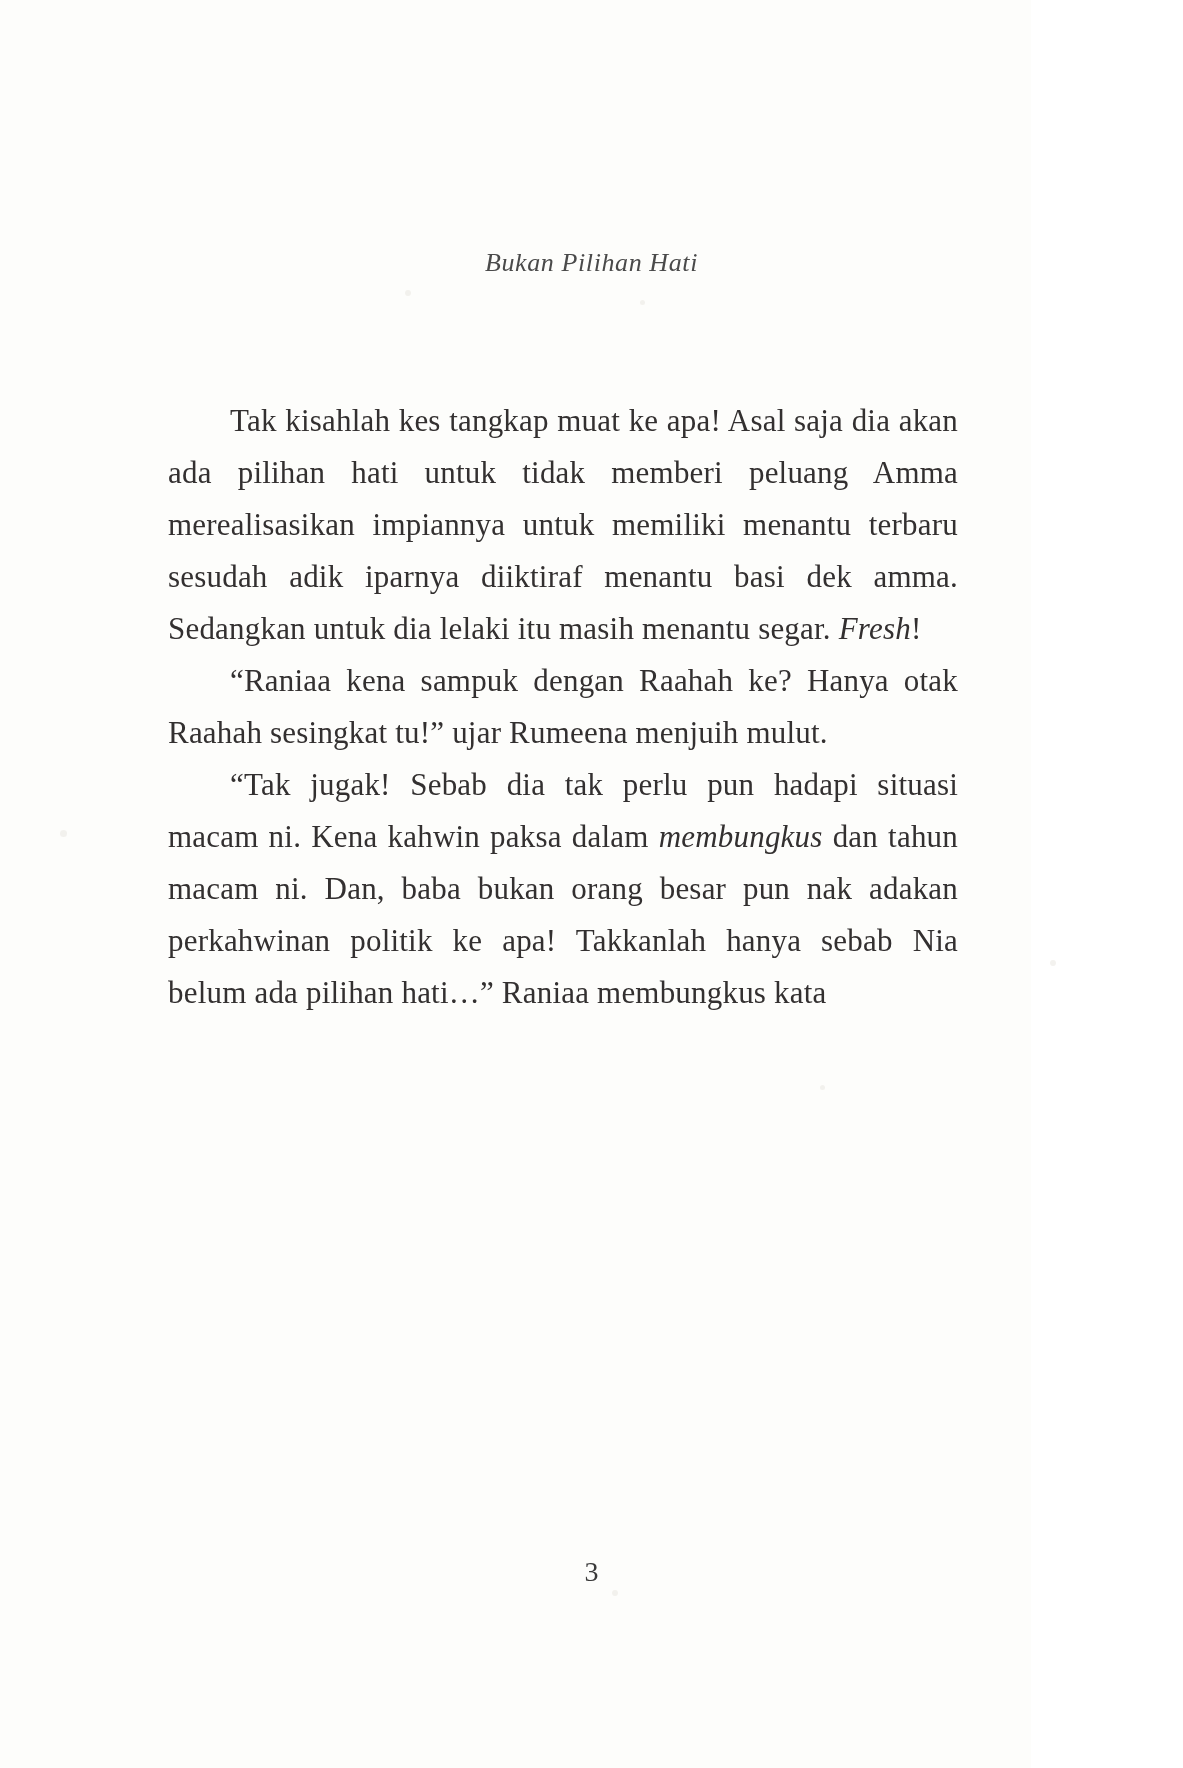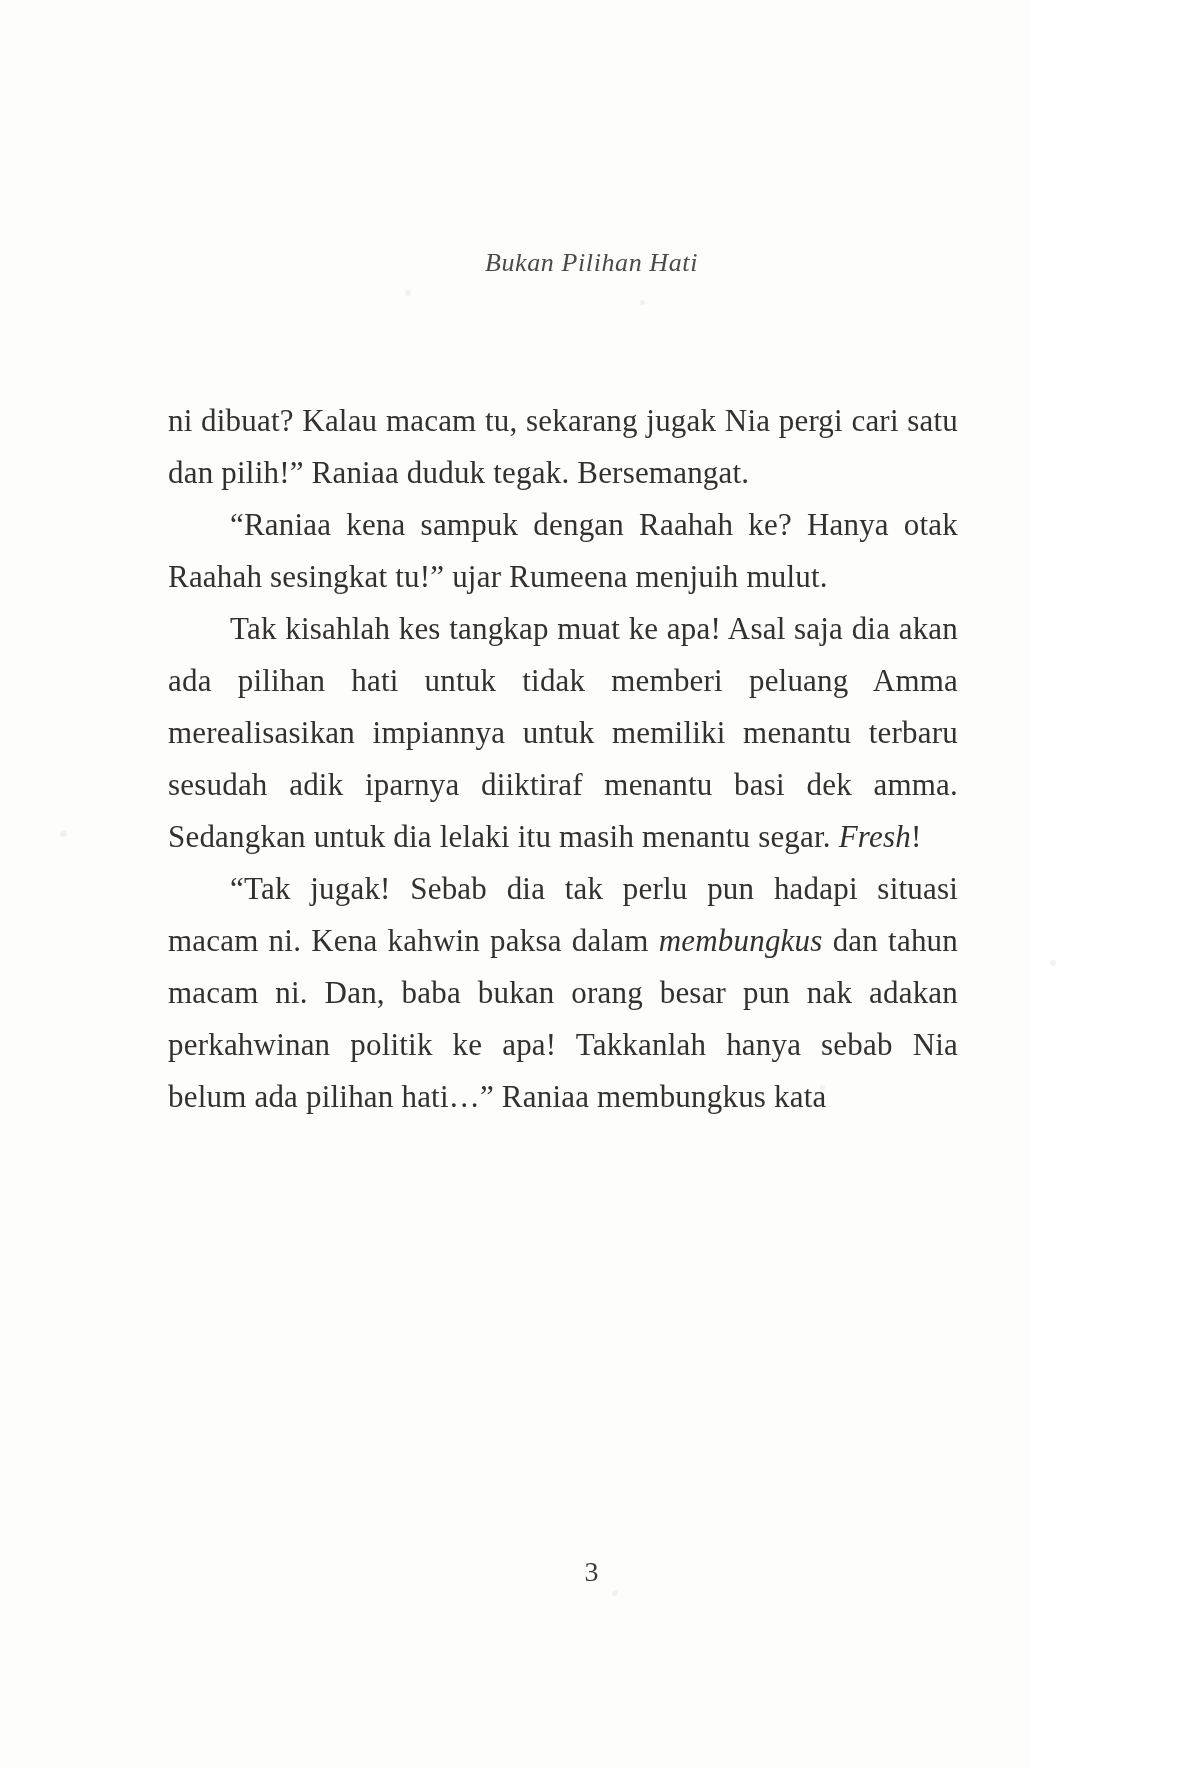--- a/index.html
+++ b/index.html
@@ -79,21 +79,20 @@
   <div class="speckle" style="left:405px;top:290px;width:6px;height:6px;"></div>
   <div class="speckle" style="left:640px;top:300px;width:5px;height:5px;"></div>
   <div class="speckle" style="left:60px;top:830px;width:7px;height:7px;"></div>
   <div class="speckle" style="left:1050px;top:960px;width:6px;height:6px;"></div>
   <div class="speckle" style="left:820px;top:1085px;width:5px;height:5px;"></div>
   <div class="speckle" style="left:612px;top:1590px;width:6px;height:6px;"></div>
 
   <div class="running-head">Bukan Pilihan Hati</div>
 
   <div class="body-block">
-      <p class="para"><span>ni dibuat? Kalau macam tu, sekarang jugak Nia pergi cari satu dan pilih!” Raniaa duduk tegak. Bersemangat.</span></p>
+      <p class="para indent"><span>Tak kisahlah kes tangkap muat ke apa! Asal saja dia akan ada pilihan hati untuk tidak memberi peluang Amma merealisasikan impiannya untuk memiliki menantu terbaru sesudah adik iparnya diiktiraf menantu basi dek amma. Sedangkan untuk dia lelaki itu masih menantu segar. </span><i>Fresh</i><span>!</span></p>
       <p class="para indent"><span>“Raniaa kena sampuk dengan Raahah ke? Hanya otak Raahah sesingkat tu!” ujar Rumeena menjuih mulut.</span></p>
-      <p class="para indent"><span>Tak kisahlah kes tangkap muat ke apa! Asal saja dia akan ada pilihan hati untuk tidak memberi peluang Amma merealisasikan impiannya untuk memiliki menantu terbaru sesudah adik iparnya diiktiraf menantu basi dek amma. Sedangkan untuk dia lelaki itu masih menantu segar. </span><i>Fresh</i><span>!</span></p>
       <p class="para indent"><span>“Tak jugak! Sebab dia tak perlu pun hadapi situasi macam ni. Kena kahwin paksa dalam </span><i>membungkus</i><span> dan tahun macam ni. Dan, baba bukan orang besar pun nak adakan perkahwinan politik ke apa! Takkanlah hanya sebab Nia belum ada pilihan hati…” Raniaa membungkus kata</span></p>
     </div>
 
   <div class="folio">3</div>
 
 </div>
 
 </body></html>

